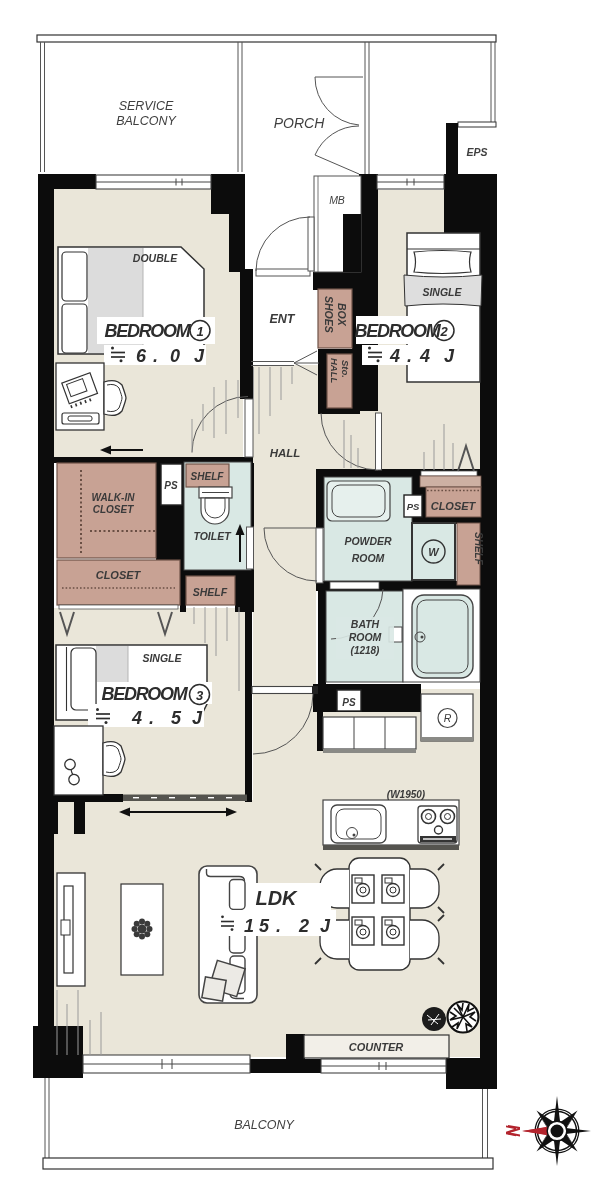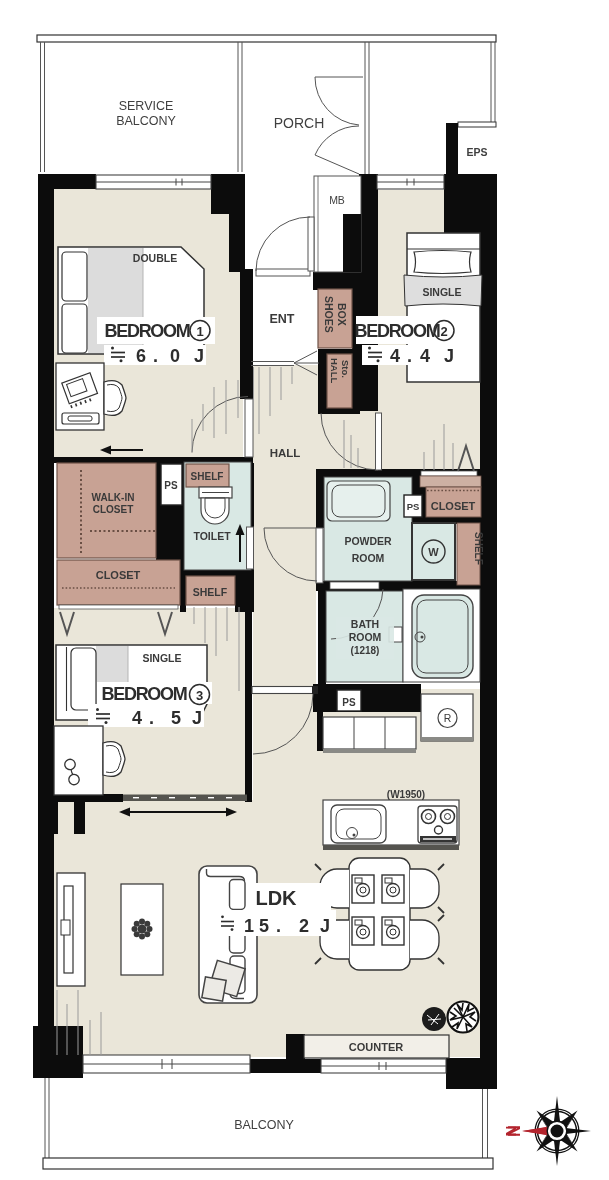--- a/index.html
+++ b/index.html
@@ -1,16 +1,16 @@
 <!DOCTYPE html>
 <html><head>
 <meta charset="utf-8">
 <style>
 html,body{margin:0;padding:0;background:#fff;}
-#plan{width:556px;height:1180px;position:relative;}
+#plan{width:556px;height:1180px;position:relative;font-style:italic;}
 text{font-family:"Liberation Sans",sans-serif;}
 .b{font-weight:bold;}
 </style>
 </head>
 <body>
 <div id="plan">
 <svg width="609" height="1180" viewBox="0 0 609 1180" xmlns="http://www.w3.org/2000/svg">
 
 <rect x="0" y="0" width="609" height="1180" fill="#ffffff"></rect>
 

